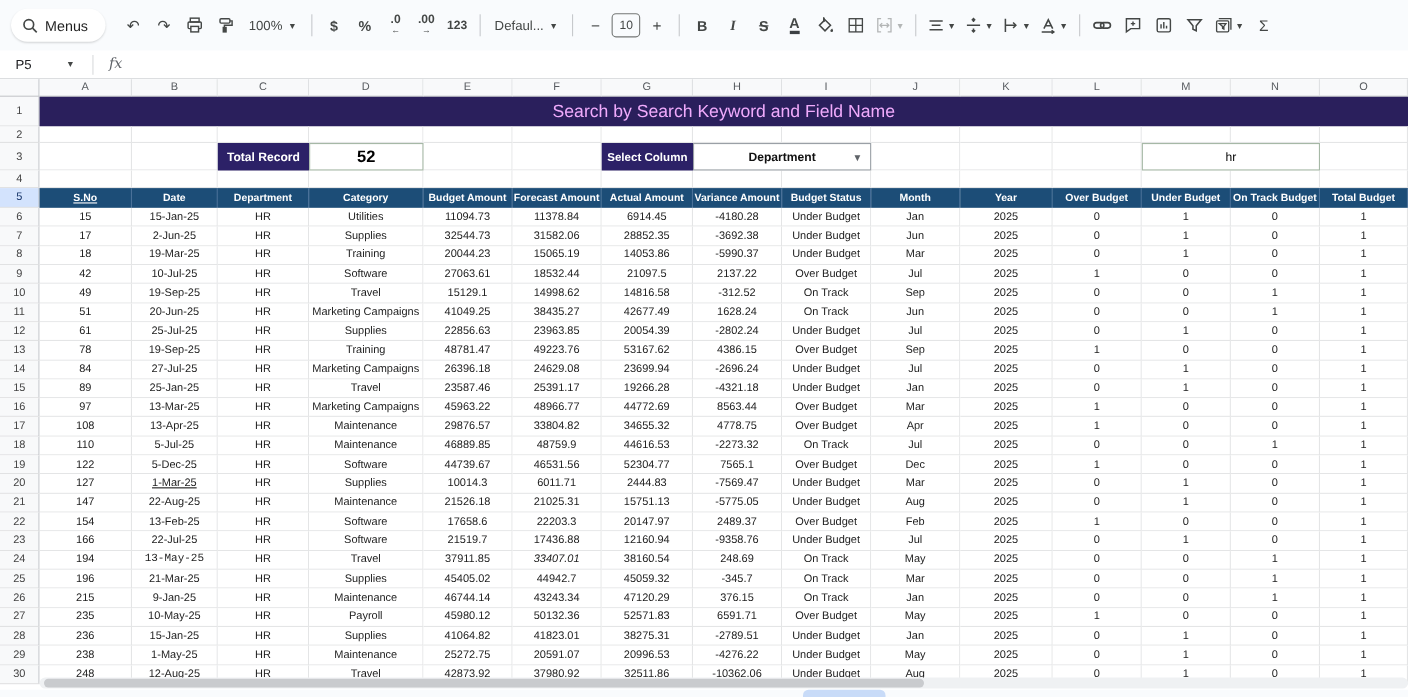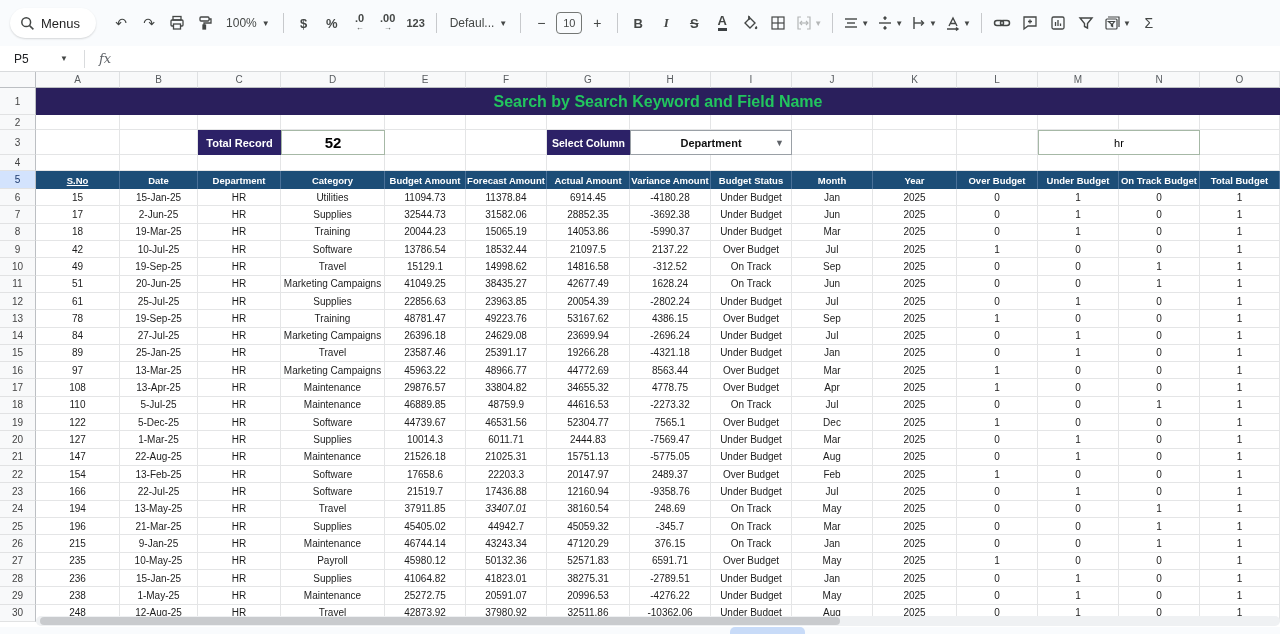--- a/index.html
+++ b/index.html
@@ -36,21 +36,21 @@
   
   .sheet { position:absolute; top:72px; left:0; width:1280px; height:562px; background:#fff; }
   .chrow { display:flex; height:16px; }
   .corner { width:36px; border-right:1px solid #bcbfc3; border-bottom:1px solid #bcbfc3; background:#f8f9fa; }
   .colh { border-right:1px solid #dfe1e3; border-bottom:1px solid #bcbfc3; background:#f8f9fa;
           font-size:10px; color:#575b5f; display:flex; align-items:center; justify-content:center; cursor:pointer; }
   .srow { display:flex; }
   .rn { width:36px; background:#f8f9fa; border-right:1px solid #bcbfc3; border-bottom:1px solid #e1e2e3;
         font-size:10px; color:#444; display:flex; align-items:center; justify-content:center; flex:0 0 36px; cursor:pointer;}
   .rn.sel { background:var(--sel-blue); color:#19376b; }
-  .title-bar { flex:1; background:var(--title-purple); color:#22c55e; font-weight:bold; font-size:16px;
+  .title-bar { flex:1; background:var(--title-purple); color:#f0abfc; font-weight:normal; font-size:16px;
         display:flex; align-items:center; justify-content:center; cursor:cell; }
   .gcell { border-right:1px solid #e4e5e6; border-bottom:1px solid #e4e5e6; background:#fff; cursor:cell; }
   .hcell { background:var(--hdr-navy); color:#fff; font-size:9.5px; font-weight:bold; display:flex;
         align-items:center; justify-content:center; border-right:1px solid #4a7199; white-space:nowrap;
         overflow:hidden; cursor:cell; }
   .hcell.first { text-decoration:underline; }
   .dcell { border-right:1px solid #e4e5e6; border-bottom:1px solid #e4e5e6; background:#fff; font-size:10px;
         color:#1c1c1c; display:flex; align-items:center; justify-content:center; white-space:nowrap;
         overflow:hidden; cursor:cell; }
 
@@ -409,21 +409,21 @@
         <div class="dcell" style="width: 81px;">1</div>
         <div class="dcell" style="width: 81px;">0</div>
         <div class="dcell" style="width: 80px;">1</div>
       </div>
       <div class="srow" style="height: 17.32px;">
         <div class="rn">9</div>
         <div class="dcell" style="width: 84px;">42</div>
         <div class="dcell" style="width: 78px;">10-Jul-25</div>
         <div class="dcell" style="width: 83px;">HR</div>
         <div class="dcell" style="width: 104px;">Software</div>
-        <div class="dcell" style="width: 81px;">13786.54</div>
+        <div class="dcell" style="width: 81px;">27063.61</div>
         <div class="dcell" style="width: 81px;">18532.44</div>
         <div class="dcell" style="width: 83px;">21097.5</div>
         <div class="dcell" style="width: 81px;">2137.22</div>
         <div class="dcell" style="width: 81px;">Over Budget</div>
         <div class="dcell" style="width: 81px;">Jul</div>
         <div class="dcell" style="width: 84px;">2025</div>
         <div class="dcell" style="width: 81px;">1</div>
         <div class="dcell" style="width: 81px;">0</div>
         <div class="dcell" style="width: 81px;">0</div>
         <div class="dcell" style="width: 80px;">1</div>
@@ -604,21 +604,21 @@
         <div class="dcell" style="width: 81px;">Dec</div>
         <div class="dcell" style="width: 84px;">2025</div>
         <div class="dcell" style="width: 81px;">1</div>
         <div class="dcell" style="width: 81px;">0</div>
         <div class="dcell" style="width: 81px;">0</div>
         <div class="dcell" style="width: 80px;">1</div>
       </div>
       <div class="srow" style="height: 17.32px;">
         <div class="rn">20</div>
         <div class="dcell" style="width: 84px;">127</div>
-        <div class="dcell" style="width: 78px;">1-Mar-25</div>
+        <div class="dcell" style="width: 78px; text-decoration: underline;">1-Mar-25</div>
         <div class="dcell" style="width: 83px;">HR</div>
         <div class="dcell" style="width: 104px;">Supplies</div>
         <div class="dcell" style="width: 81px;">10014.3</div>
         <div class="dcell" style="width: 81px;">6011.71</div>
         <div class="dcell" style="width: 83px;">2444.83</div>
         <div class="dcell" style="width: 81px;">-7569.47</div>
         <div class="dcell" style="width: 81px;">Under Budget</div>
         <div class="dcell" style="width: 81px;">Mar</div>
         <div class="dcell" style="width: 84px;">2025</div>
         <div class="dcell" style="width: 81px;">0</div>
@@ -676,21 +676,21 @@
         <div class="dcell" style="width: 81px;">Jul</div>
         <div class="dcell" style="width: 84px;">2025</div>
         <div class="dcell" style="width: 81px;">0</div>
         <div class="dcell" style="width: 81px;">1</div>
         <div class="dcell" style="width: 81px;">0</div>
         <div class="dcell" style="width: 80px;">1</div>
       </div>
       <div class="srow" style="height: 17.32px;">
         <div class="rn">24</div>
         <div class="dcell" style="width: 84px;">194</div>
-        <div class="dcell" style="width: 78px;">13-May-25</div>
+        <div class="dcell" style="width: 78px; font-family: Liberation Mono, monospace;">13-May-25</div>
         <div class="dcell" style="width: 83px;">HR</div>
         <div class="dcell" style="width: 104px;">Travel</div>
         <div class="dcell" style="width: 81px;">37911.85</div>
         <div class="dcell" style="width: 81px; font-style: italic;">33407.01</div>
         <div class="dcell" style="width: 83px;">38160.54</div>
         <div class="dcell" style="width: 81px;">248.69</div>
         <div class="dcell" style="width: 81px;">On Track</div>
         <div class="dcell" style="width: 81px;">May</div>
         <div class="dcell" style="width: 84px;">2025</div>
         <div class="dcell" style="width: 81px;">0</div>

